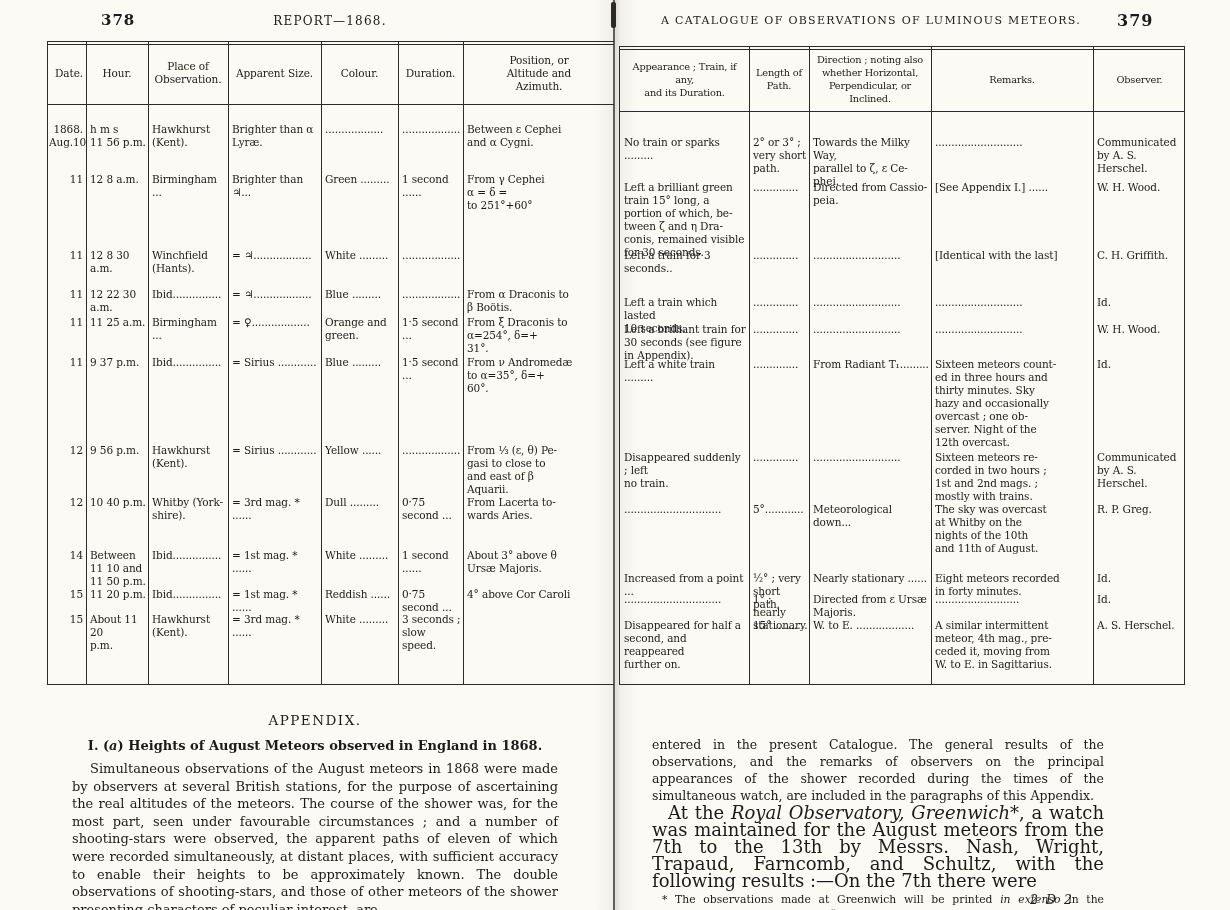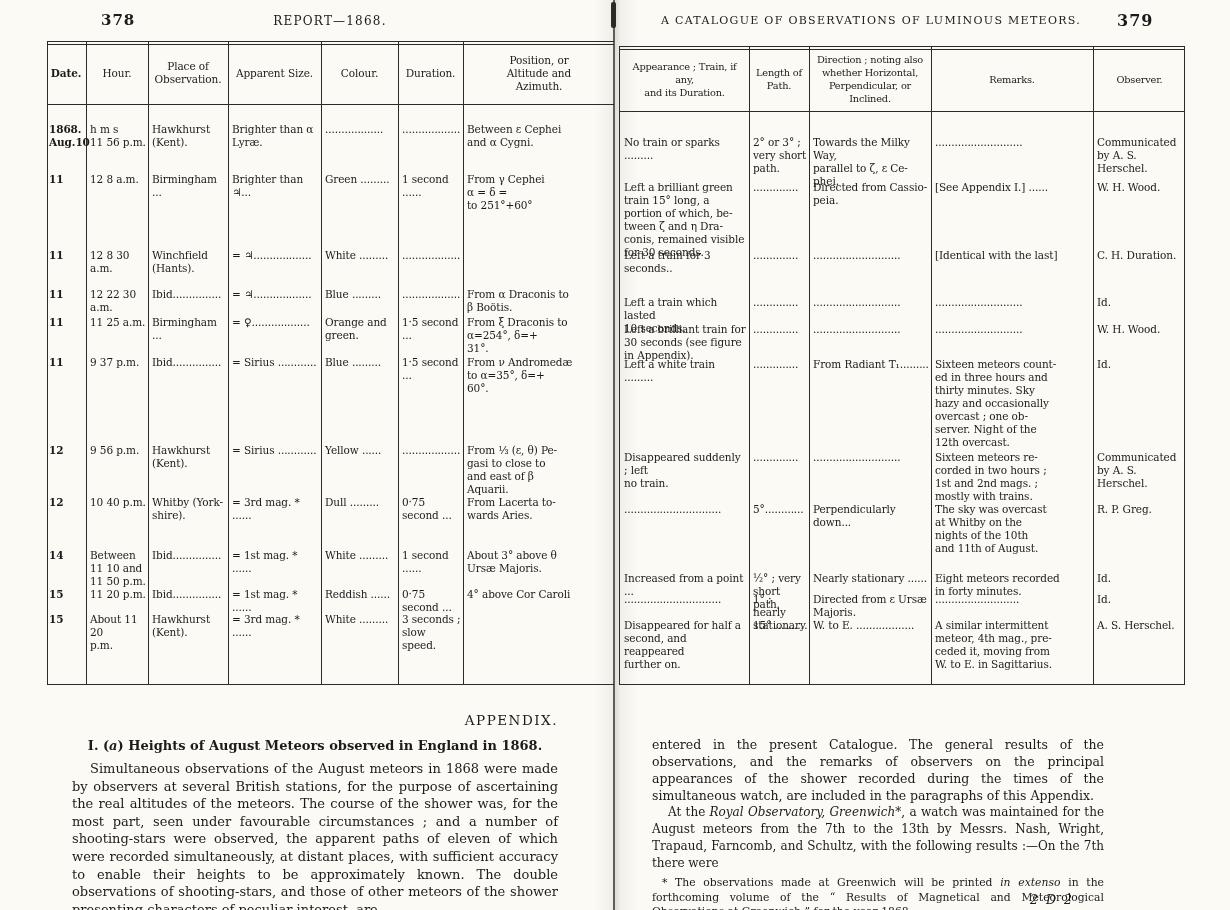--- a/index.html
+++ b/index.html
@@ -32,29 +32,29 @@
   #table-right .hdr-rule{top:64px;}
   .vl{position:absolute;top:0;bottom:0;width:1px;background:var(--rule,#2b2b2b);}
   .hrow,.trow{position:absolute;left:0;right:0;display:grid;}
   .trow-l{grid-template-columns:38px 62px 80px 93px 77px 65px 152px;}
   .trow-r{grid-template-columns:129px 60px 122px 162px 93px;}
   #table-left .hrow{top:0;height:62px;}
   #table-right .hrow{top:0;height:64px;}
   .hrow .c{align-self:center;text-align:center;padding:0 2px;}
   #table-right .hrow .c{font-size:9.8px;letter-spacing:-0.2px;}
   .c{padding:0 2px 0 4px;white-space:pre-line;}
-  .trow-l .c:first-child{padding-right:3px;padding-left:1px;font-weight:bold;}
+  .trow-l .c:first-child{text-align:right;padding-right:3px;padding-left:1px;}
   
   .apx-left{position:absolute;left:72px;top:712px;width:486px;}
-  .apx-title{text-align:right;font-size:13.5px;letter-spacing:1.5px;}
+  .apx-title{text-align:center;font-size:13.5px;letter-spacing:1.5px;}
   .apx-heading{text-align:center;font-size:13px;margin-top:10px;}
   .apx-para{font-size:13px;line-height:17.6px;text-align:justify;margin-top:7px;text-indent:18px;}
   .apx-right{position:absolute;left:652px;top:736px;width:452px;}
   .apx-p1{font-size:12.5px;line-height:17px;text-align:justify;}
-  .apx-p2{font-size:12px;line-height:17px;text-align:justify;text-indent:16px;}
+  .apx-p2{font-size:18px;line-height:17px;text-align:justify;text-indent:16px;}
   .apx-footnote{font-size:10.8px;line-height:14.6px;text-align:justify;margin-top:4px;text-indent:10px;}
   .it{font-style:italic;}
   .signature{position:absolute;left:1030px;top:892px;font-size:12.5px;letter-spacing:2px;font-style:italic;}
 </style>
 </head>
 <body>
 
 <div class="screen" style="--paper: #fbfaf5; --ink: #1b1b1b; --rule: #2b2b2b;">
 
   <div class="pgnum" id="pn-left">378</div>
@@ -259,21 +259,21 @@
           <div class="c">Directed from Cassio-
 peia.</div>
           <div class="c">[See Appendix I.] ......</div>
           <div class="c">W. H. Wood.</div>
         </div>
         <div class="trow trow-r" style="top: 202px;">
           <div class="c">Left a train for 3 seconds..</div>
           <div class="c">..............</div>
           <div class="c">...........................</div>
           <div class="c">[Identical with the last]</div>
-          <div class="c">C. H. Duration.</div>
+          <div class="c">C. H. Griffith.</div>
         </div>
         <div class="trow trow-r" style="top: 249px;">
           <div class="c">Left a train which lasted
 10 seconds.</div>
           <div class="c">..............</div>
           <div class="c">...........................</div>
           <div class="c">...........................</div>
           <div class="c">Id.</div>
         </div>
         <div class="trow trow-r" style="top: 276px;">
@@ -306,21 +306,21 @@
           <div class="c">Sixteen meteors re-
 corded in two hours ;
 1st and 2nd mags. ;
 mostly with trains.</div>
           <div class="c">Communicated
 by A. S. Herschel.</div>
         </div>
         <div class="trow trow-r" style="top: 456px;">
           <div class="c">..............................</div>
           <div class="c">5°............</div>
-          <div class="c">Perpendicularly down...</div>
+          <div class="c">Meteorological down...</div>
           <div class="c">The sky was overcast
 at Whitby on the
 nights of the 10th
 and 11th of August.</div>
           <div class="c">R. P. Greg.</div>
         </div>
         <div class="trow trow-r" style="top: 525px;">
           <div class="c">Increased from a point ...</div>
           <div class="c">½° ;  very
 short path.</div>

